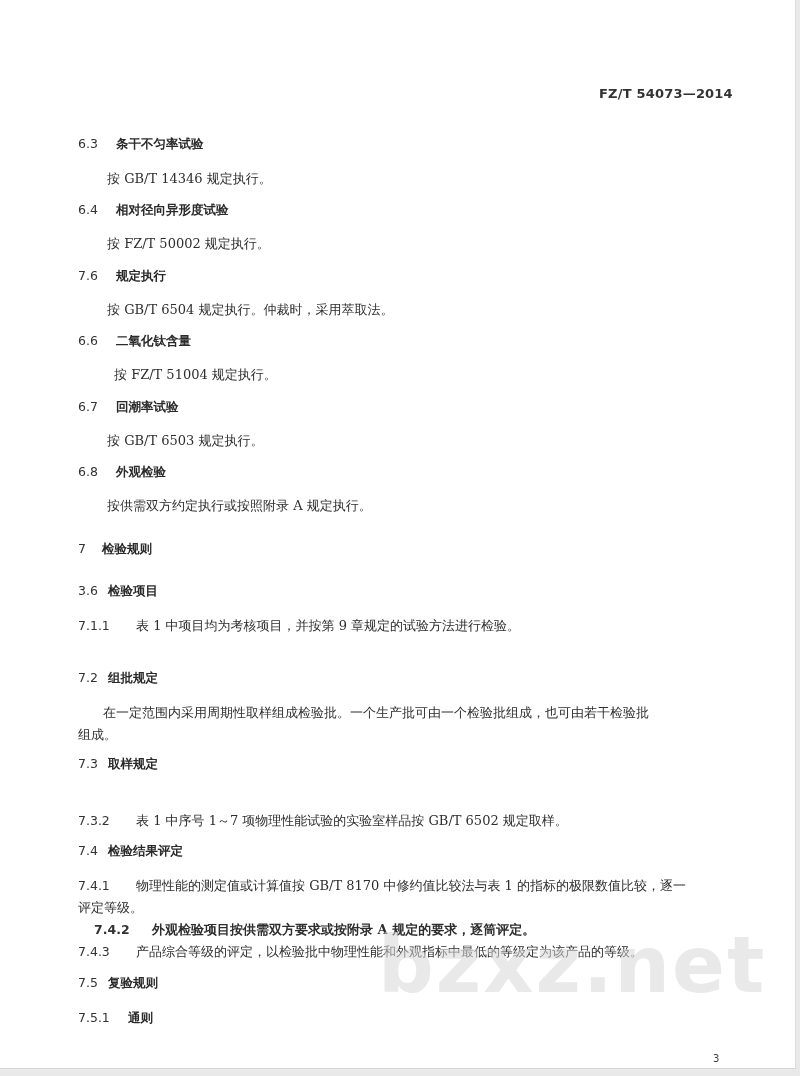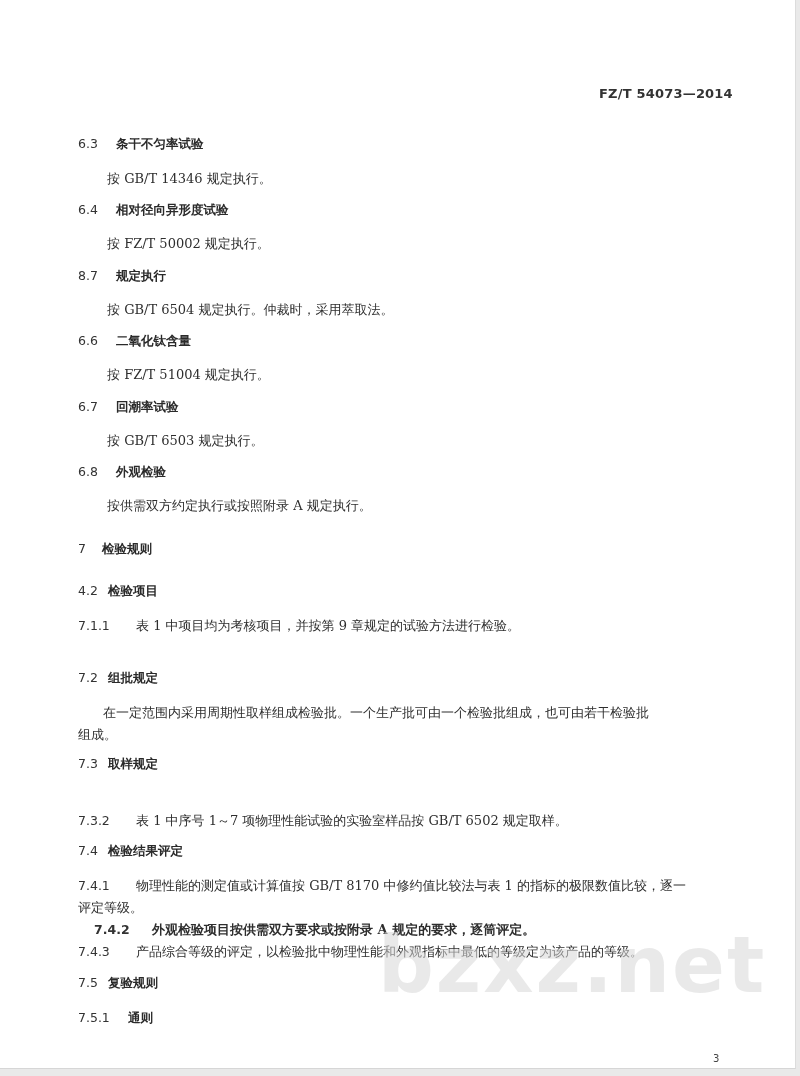--- a/index.html
+++ b/index.html
@@ -62,45 +62,45 @@
     <span class="num">6.3</span><span class="title-bold">条干不匀率试验</span>
   </div>
   <div class="line body-text" style="left:107px; top:171px;">按 GB/T 14346 规定执行。</div>
 
   <div class="line h2" style="left:78px; top:202px;">
     <span class="num">6.4</span><span class="title-bold">相对径向异形度试验</span>
   </div>
   <div class="line body-text" style="left:107px; top:236px;">按 FZ/T 50002 规定执行。</div>
 
   <div class="line h2" style="left:78px; top:268px;">
-    <span class="num">8.7</span><span class="title-bold">规定执行</span>
+    <span class="num">7.6</span><span class="title-bold">规定执行</span>
   </div>
   <div class="line body-text" style="left:107px; top:302px;">按 GB/T 6504 规定执行。仲裁时，采用萃取法。</div>
 
   <div class="line h2" style="left:78px; top:333px;">
     <span class="num">6.6</span><span class="title-bold">二氧化钛含量</span>
   </div>
-  <div class="line body-text" style="left:107px; top:367px;">按 FZ/T 51004 规定执行。</div>
+  <div class="line body-text" style="left:114px; top:367px;">按 FZ/T 51004 规定执行。</div>
 
   <div class="line h2" style="left:78px; top:399px;">
     <span class="num">6.7</span><span class="title-bold">回潮率试验</span>
   </div>
   <div class="line body-text" style="left:107px; top:433px;">按 GB/T 6503 规定执行。</div>
 
   <div class="line h2" style="left:78px; top:464px;">
     <span class="num">6.8</span><span class="title-bold">外观检验</span>
   </div>
   <div class="line body-text" style="left:107px; top:498px;">按供需双方约定执行或按照附录 A 规定执行。</div>
 
   <div class="line h1" style="left:78px; top:541px;">
     <span class="num">7</span><span class="title-bold">检验规则</span>
   </div>
 
   <div class="line h2" style="left:78px; top:583px;">
-    <span class="num" style="width:30px;">4.2</span><span class="title-bold">检验项目</span>
+    <span class="num" style="width:30px;">3.6</span><span class="title-bold">检验项目</span>
   </div>
   <div class="line h3 body-text" style="left:78px; top:618px;">
     <span class="num">7.1.1</span><span>表 1 中项目均为考核项目，并按第 9 章规定的试验方法进行检验。</span>
   </div>
 
   <div class="line h2" style="left:78px; top:670px;">
     <span class="num" style="width:30px;">7.2</span><span class="title-bold">组批规定</span>
   </div>
   <div class="line body-text" style="left:103px; top:705px;">在一定范围内采用周期性取样组成检验批。一个生产批可由一个检验批组成，也可由若干检验批</div>
   <div class="line body-text" style="left:78px; top:727px;">组成。</div>

